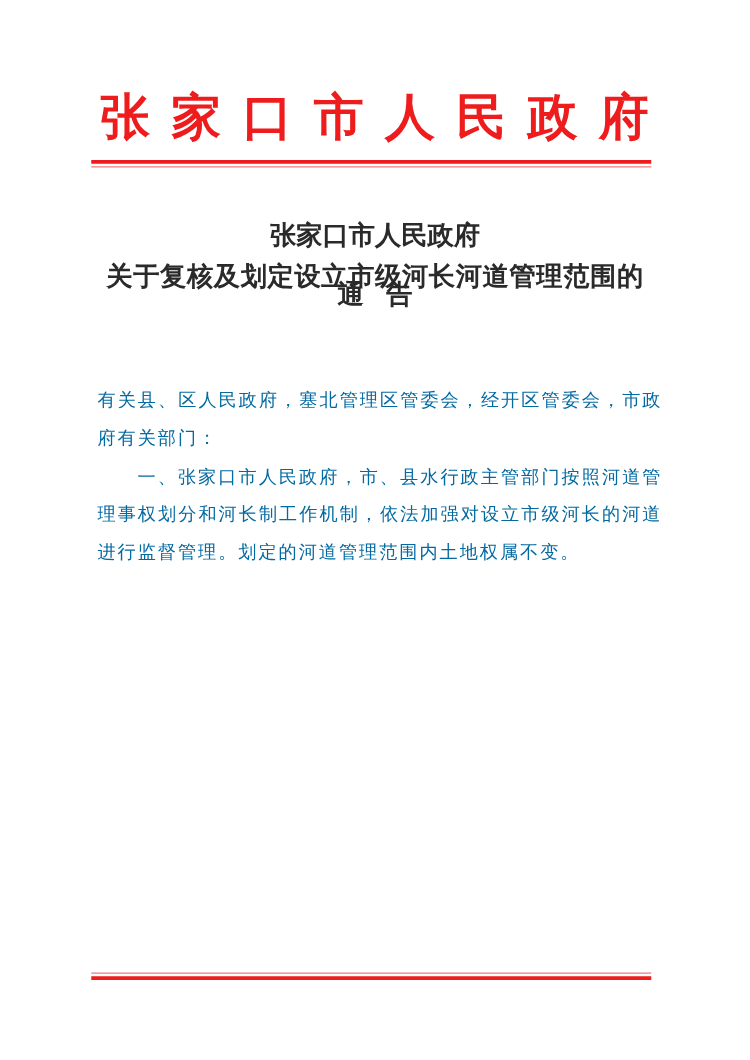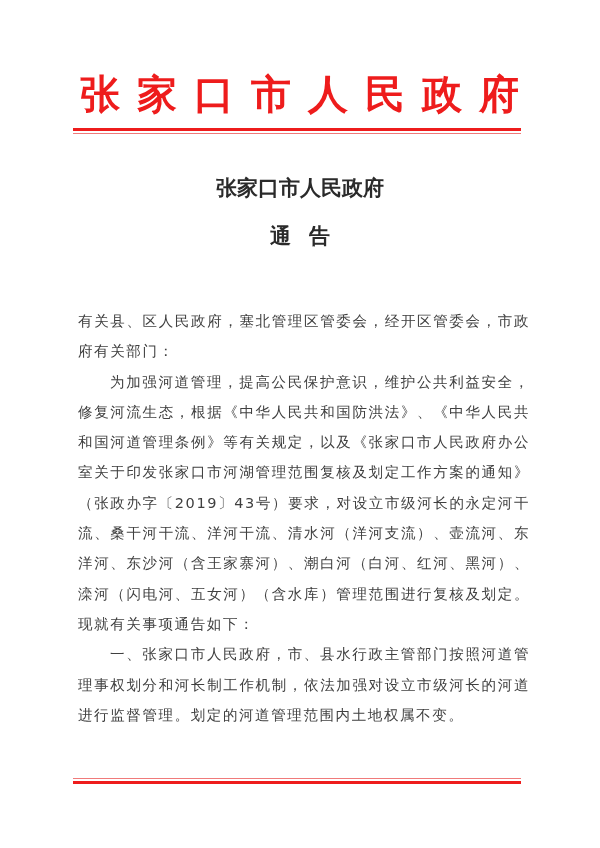--- a/index.html
+++ b/index.html
@@ -75,21 +75,21 @@
   .title-1 { top: 172px; }
   .title-2 { top: 205px; letter-spacing: 0.5px; }
   .title-3 { top: 222px; letter-spacing: 18px; padding-left: 18px; box-sizing: border-box; font-family: Liberation Mono, monospace; }
   .body {
     position: absolute;
     left: 78px;
     top: 306px;
     width: 452px;
     font-family: "DejaVu Sans", "Liberation Sans", sans-serif;
     font-size: 14.5px;
-    color: #404040;
+    color: #0369a1;
     line-height: 30.3px;
     letter-spacing: 1.6px;
   }
   .body p {
     margin: 0;
     text-align: justify;
     text-align-last: left;
   }
   .body p.indent {
     text-indent: 32px;
@@ -99,24 +99,24 @@
 <body>
 
 <div class="page">
 
   <div class="masthead">张家口市人民政府</div>
 
   <div class="rule rule-top-thick"></div>
   <div class="rule rule-top-thin"></div>
 
   <div class="title title-1">张家口市人民政府</div>
+  <div class="title title-2">关于复核及划定设立市级河长河道管理范围的</div>
   <div class="title title-3">通告</div>
 
   <div class="body">
     <p>有关县、区人民政府，塞北管理区管委会，经开区管委会，市政府有关部门：</p>
-    <p class="indent">为加强河道管理，提高公民保护意识，维护公共利益安全，修复河流生态，根据《中华人民共和国防洪法》、《中华人民共和国河道管理条例》等有关规定，以及《张家口市人民政府办公室关于印发张家口市河湖管理范围复核及划定工作方案的通知》（张政办字〔2019〕43号）要求，对设立市级河长的永定河干流、桑干河干流、洋河干流、清水河（洋河支流）、壶流河、东洋河、东沙河（含王家寨河）、潮白河（白河、红河、黑河）、滦河（闪电河、五女河）（含水库）管理范围进行复核及划定。现就有关事项通告如下：</p>
     <p class="indent">一、张家口市人民政府，市、县水行政主管部门按照河道管理事权划分和河长制工作机制，依法加强对设立市级河长的河道进行监督管理。划定的河道管理范围内土地权属不变。</p>
   </div>
 
   <div class="rule rule-bottom-thin"></div>
   <div class="rule rule-bottom-thick"></div>
 
 </div>
 
 </body></html>

